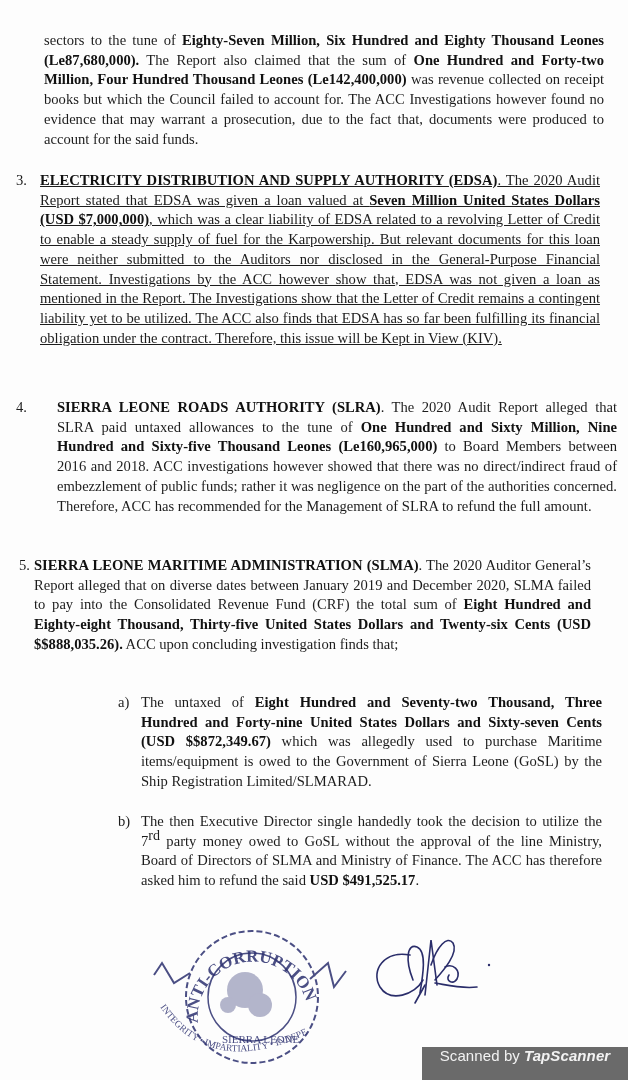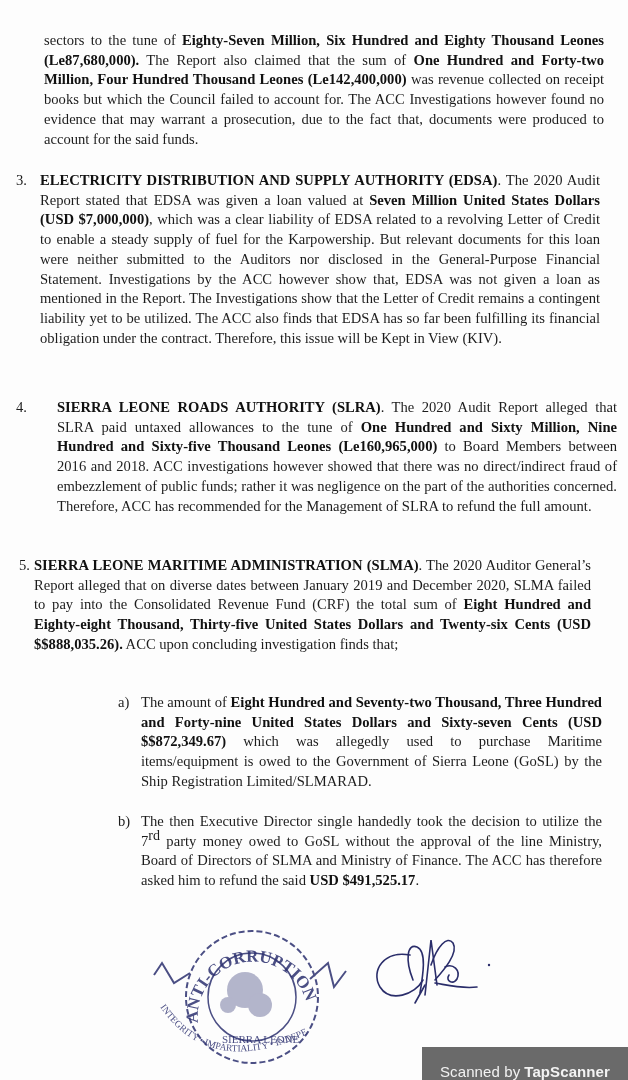--- a/index.html
+++ b/index.html
@@ -16,64 +16,64 @@
       position: absolute;
       font-size: 14.6px;
       line-height: 19.7px;
       text-align: justify;
       text-align-last: left;
     }
     .para b { font-weight: bold; color: #111; }
     .num { position: absolute; font-size: 14.6px; line-height: 19.7px; }
     .p-intro { left: 44px; top: 31px; width: 560px; }
     .n3 { left: 16px; top: 171px; }
-    .p3 { left: 40px; top: 171px; width: 560px; }
+    .p3 { left: 40px; top: 171px; width: 560px; text-decoration: underline; }
     .n4 { left: 16px; top: 398px; }
     .p4 { left: 57px; top: 398px; width: 560px; }
     .n5 { left: 19px; top: 556px; }
     .p5 { left: 34px; top: 556px; width: 557px; }
     .na { left: 118px; top: 693px; }
     .pa { left: 141px; top: 693px; width: 461px; }
     .nb { left: 118px; top: 812px; }
     .pb { left: 141px; top: 812px; width: 461px; }
     sup { font-size: 14px; line-height: 0; }
 
     .stamp { position: absolute; left: 150px; top: 915px; width: 200px; height: 165px; }
     .signature { position: absolute; left: 365px; top: 925px; width: 130px; height: 85px; }
 
     .watermark {
       position: absolute; left: 422px; top: 1047px;
       width: 206px; height: 33px;
       background: #6a6a6a;
       color: #f2f2f2;
       font-family: "Liberation Sans", sans-serif;
       font-size: 15px;
-      display: flex; align-items: flex-end; justify-content: center;
+      display: flex; align-items: flex-start; justify-content: center;
       letter-spacing: 0.1px;
     }
-    .watermark b { font-weight: bold; margin-left: 4px; }
+    .watermark b { font-weight: bold; margin-left: 4px; font-style: italic; }
   </style>
 </head>
 <body>
 
 <div class="page">
 
   <p class="para p-intro"><span>sectors to the tune of </span><b>Eighty-Seven Million, Six Hundred and Eighty Thousand Leones (Le87,680,000).</b><span> The Report also claimed that the sum of </span><b>One Hundred and Forty-two Million, Four Hundred Thousand Leones (Le142,400,000)</b><span> was revenue collected on receipt books but which the Council failed to account for. The ACC Investigations however found no evidence that may warrant a prosecution, due to the fact that, documents were produced to account for the said funds.</span></p>
 
   <span class="num n3">3.</span>
   <p class="para p3"><b>ELECTRICITY DISTRIBUTION AND SUPPLY AUTHORITY (EDSA)</b><span>. The 2020 Audit Report stated that EDSA was given a loan valued at </span><b>Seven Million United States Dollars (USD $7,000,000)</b><span>, which was a clear liability of EDSA related to a revolving Letter of Credit to enable a steady supply of fuel for the Karpowership. But relevant documents for this loan were neither submitted to the Auditors nor disclosed in the General-Purpose Financial Statement. Investigations by the ACC however show that, EDSA was not given a loan as mentioned in the Report. The Investigations show that the Letter of Credit remains a contingent liability yet to be utilized. The ACC also finds that EDSA has so far been fulfilling its financial obligation under the contract. Therefore, this issue will be Kept in View (KIV).</span></p>
 
   <span class="num n4">4.</span>
   <p class="para p4"><b>SIERRA LEONE ROADS AUTHORITY (SLRA)</b><span>. The 2020 Audit Report alleged that SLRA paid untaxed allowances to the tune of </span><b>One Hundred and Sixty Million, Nine Hundred and Sixty-five Thousand Leones (Le160,965,000)</b><span> to Board Members between 2016 and 2018. ACC investigations however showed that there was no direct/indirect fraud of embezzlement of public funds; rather it was negligence on the part of the authorities concerned. Therefore, ACC has recommended for the Management of SLRA to refund the full amount.</span></p>
 
   <span class="num n5">5.</span>
   <p class="para p5"><b>SIERRA LEONE MARITIME ADMINISTRATION (SLMA)</b><span>. The 2020 Auditor General’s Report alleged that on diverse dates between January 2019 and December 2020, SLMA failed to pay into the Consolidated Revenue Fund (CRF) the total sum of </span><b>Eight Hundred and Eighty-eight Thousand, Thirty-five United States Dollars and Twenty-six Cents (USD $$888,035.26).</b><span> ACC upon concluding investigation finds that;</span></p>
 
   <span class="num na">a)</span>
-  <p class="para pa"><span>The amount of </span><b>Eight Hundred and Seventy-two Thousand, Three Hundred and Forty-nine United States Dollars and Sixty-seven Cents (USD $$872,349.67)</b><span> which was allegedly used to purchase Maritime items/equipment is owed to the Government of Sierra Leone (GoSL) by the Ship Registration Limited/SLMARAD.</span></p>
+  <p class="para pa"><span>The untaxed of </span><b>Eight Hundred and Seventy-two Thousand, Three Hundred and Forty-nine United States Dollars and Sixty-seven Cents (USD $$872,349.67)</b><span> which was allegedly used to purchase Maritime items/equipment is owed to the Government of Sierra Leone (GoSL) by the Ship Registration Limited/SLMARAD.</span></p>
 
   <span class="num nb">b)</span>
   <p class="para pb"><span>The then Executive Director single handedly took the decision to utilize the 7</span><sup>rd</sup><span> party money owed to GoSL without the approval of the line Ministry, Board of Directors of SLMA and Ministry of Finance. The ACC has therefore asked him to refund the said </span><b>USD $491,525.17</b><span>.</span></p>
 
   <svg class="stamp" viewBox="0 0 200 165">
     <defs>
       <path id="arcTop" d="M 48 108 A 54 54 0 1 1 158 96"></path>
       <path id="arcBottom" d="M 10 92 Q 60 165 160 118"></path>
     </defs>
     <g fill="none" stroke="#2d3170" opacity="0.85">

